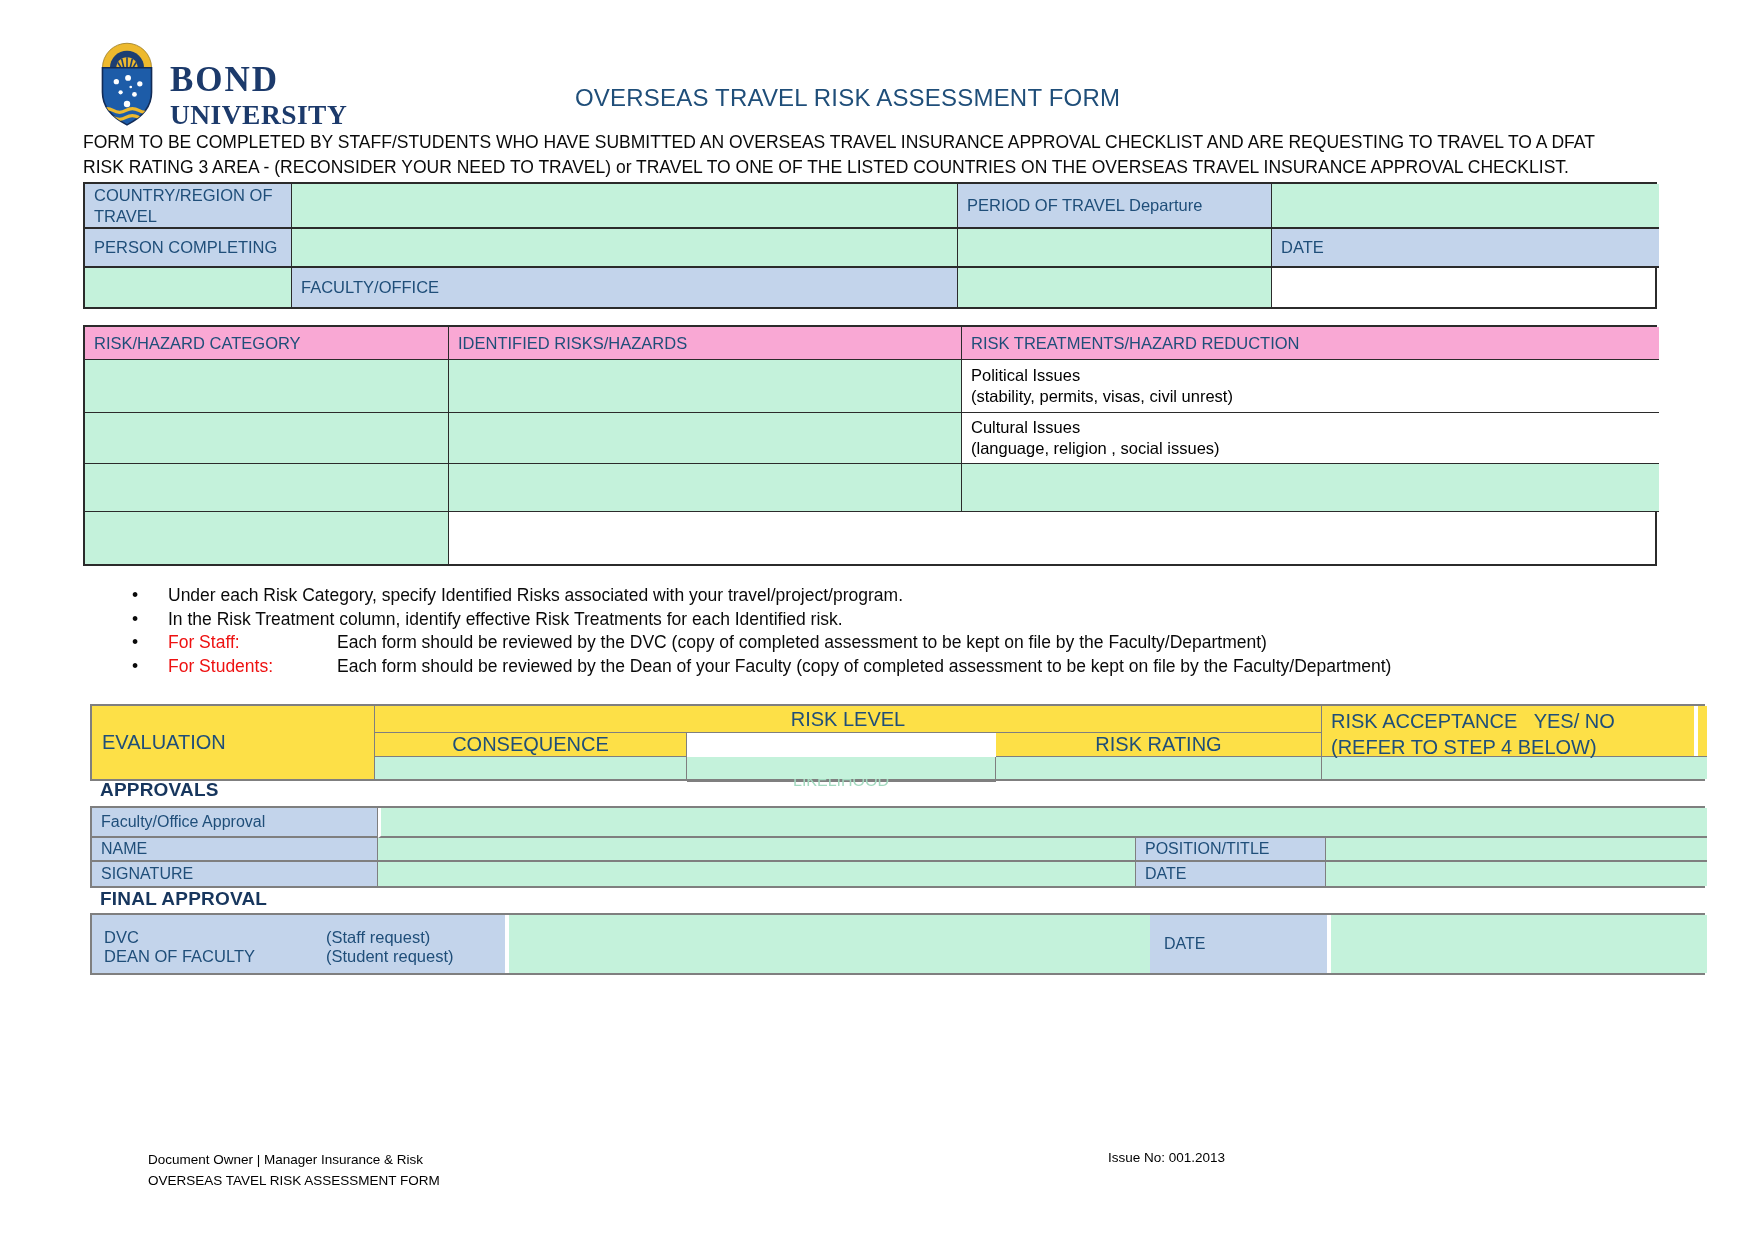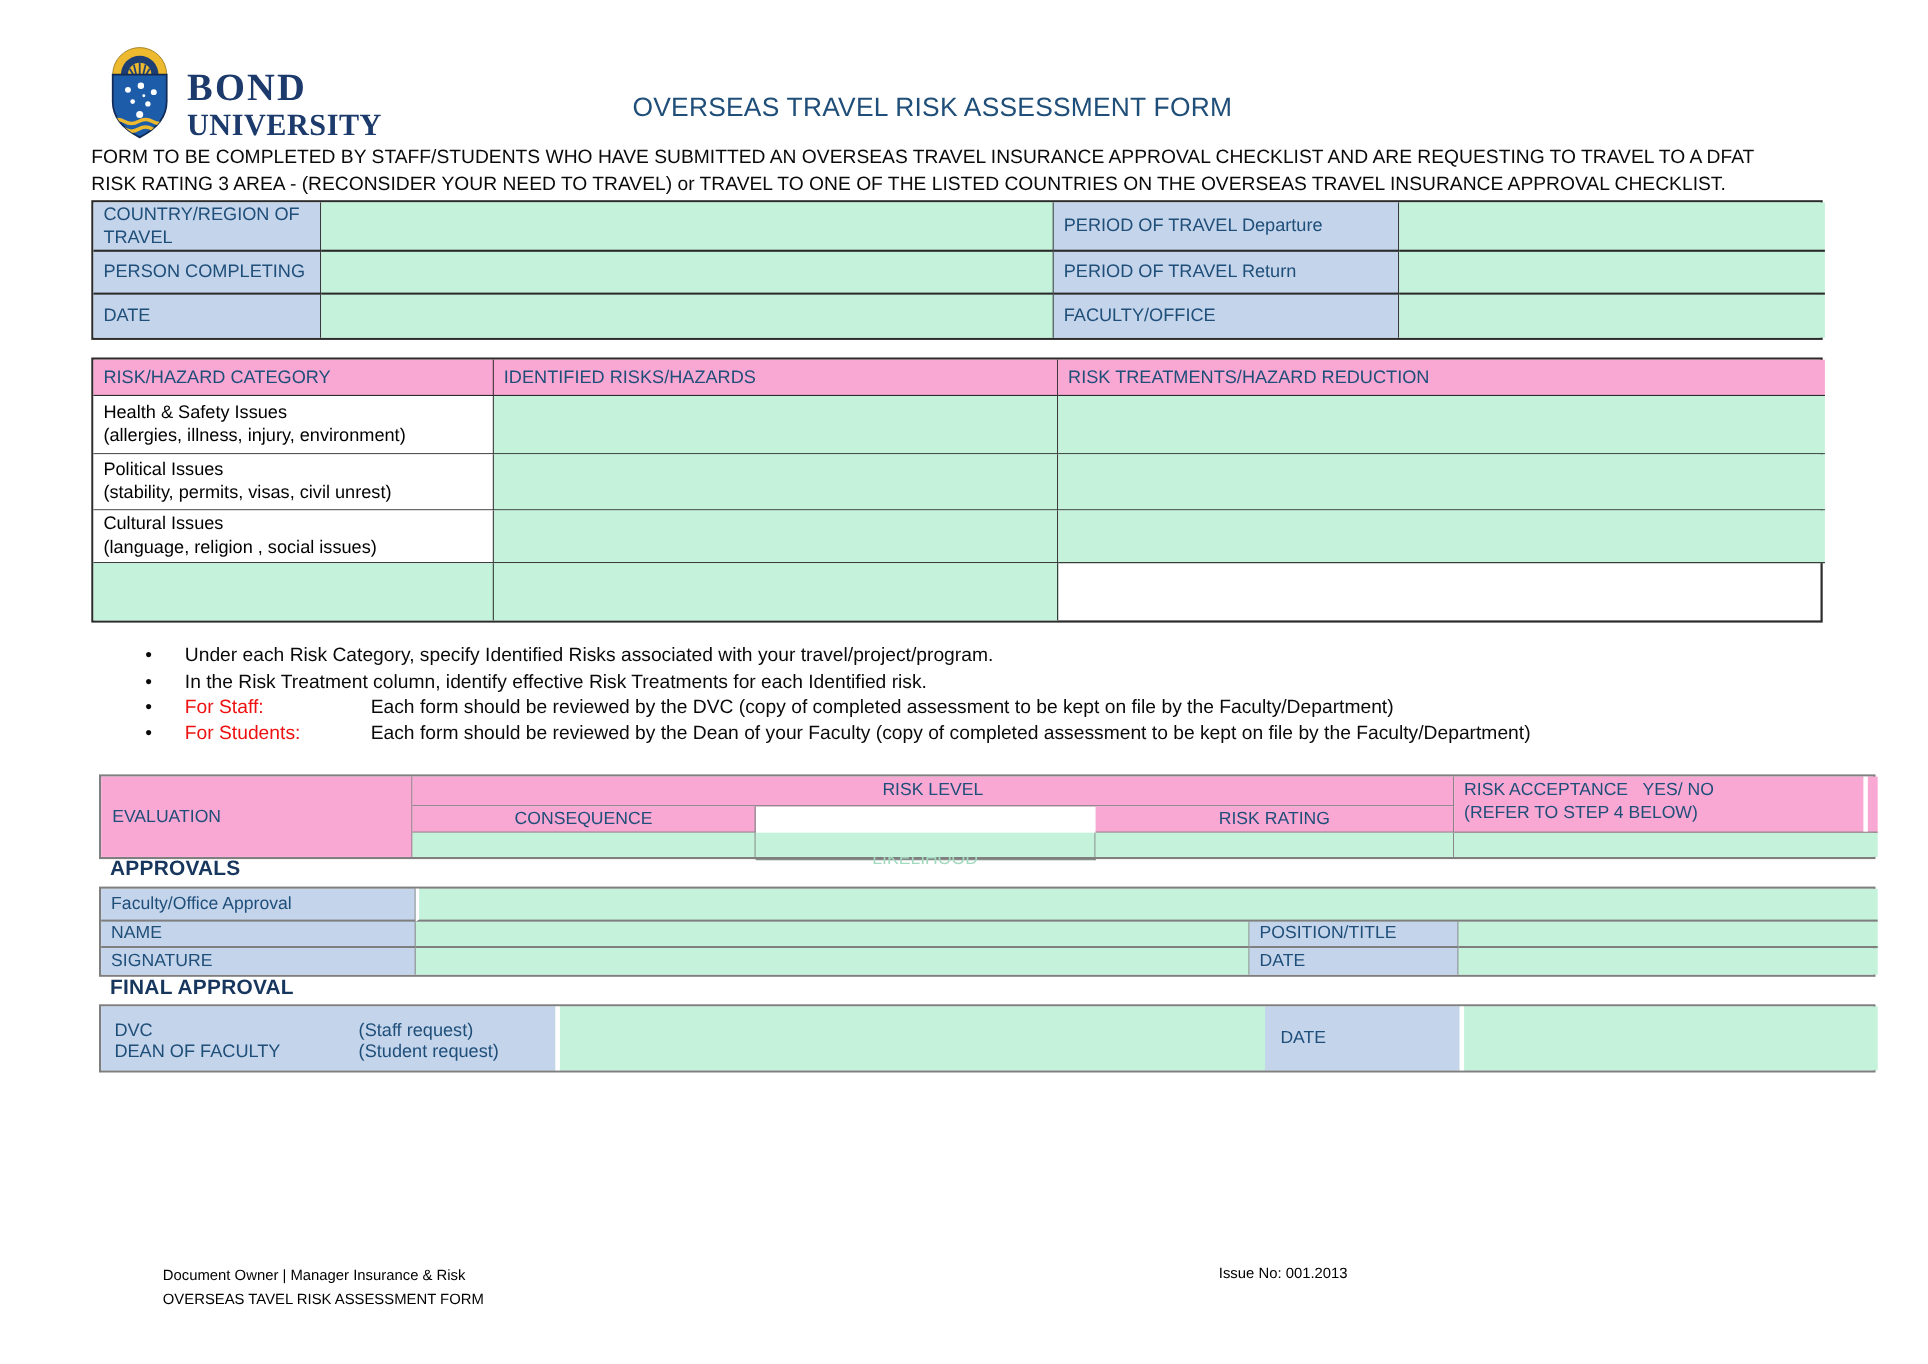--- a/index.html
+++ b/index.html
@@ -45,21 +45,21 @@
   .brow{display:flex;}
   .bmark{width:36px;}
   .bpre{width:169px;color:#EE1111;}
   .btxt{flex:1;}
 
   
   .ev{position:absolute;left:90px;top:704px;width:1615px;display:grid;
       grid-template-columns:283px 312px 309px 326px 385px;grid-template-rows:27px 24px 22px;
       border:2px solid #7f7f7f;box-sizing:border-box;}
   .ev > div{border-right:1px solid #7f7f7f;border-bottom:1px solid #7f7f7f;box-sizing:border-box;}
-  .ev .blue{background:#f9a8d4;color:#1F4E79;font-size:16px;}
+  .ev .blue{background:#fde047;color:#1F4E79;font-size:20px;}
   .ev-label{grid-column:1;grid-row:1/4;display:flex;align-items:center;padding-left:10px;border-bottom:none!important;}
   .ev-rl{grid-column:2/5;grid-row:1;display:flex;align-items:center;justify-content:center;}
   .ev-racc{grid-column:5;grid-row:1/3;padding:2px 9px;line-height:1.32;position:relative;border-right:none!important;}
   .ev-racc::after{content:"";position:absolute;right:9px;top:0;bottom:0;width:4px;background:#fff;}
   .ev-c2{grid-column:2;grid-row:2;display:flex;align-items:center;justify-content:center;}
   .ev-c3{grid-column:3;grid-row:2;display:flex;align-items:center;justify-content:center;
          background:#C4F2DB;color:#A3D9BF;font-size:16px;margin-top:48px;}
   .ev-c4{grid-column:4;grid-row:2;display:flex;align-items:center;justify-content:center;}
   .ev-i2{grid-column:2;grid-row:3;border-bottom:none!important;}
   .ev-i3{grid-column:3;grid-row:3;border-bottom:none!important;}
@@ -139,38 +139,33 @@
 </div>
 
 <div class="t1">
   <div class="lbl">COUNTRY/REGION OF TRAVEL</div>
   <div class="inp"></div>
   <div class="lbl">PERIOD OF TRAVEL Departure</div>
   <div class="inp"></div>
 
   <div class="lbl">PERSON COMPLETING</div>
   <div class="inp"></div>
-  <div class="lbl">PERIOD OF TRAVEL Return</div>
   <div class="inp"></div>
 
   <div class="lbl">DATE</div>
   <div class="inp"></div>
   <div class="lbl">FACULTY/OFFICE</div>
   <div class="inp"></div>
 </div>
 
 <div class="t2">
   <div class="hdr">RISK/HAZARD CATEGORY</div>
   <div class="hdr">IDENTIFIED RISKS/HAZARDS</div>
   <div class="hdr">RISK TREATMENTS/HAZARD REDUCTION</div>
 
-  <div class="cat">
-    <span>Health &amp; Safety Issues</span>
-    <span>(allergies, illness, injury, environment)</span>
-  </div>
   <div class="inp"></div>
   <div class="inp"></div>
 
   <div class="cat">
     <span>Political Issues</span>
     <span>(stability, permits, visas, civil unrest)</span>
   </div>
   <div class="inp"></div>
   <div class="inp"></div>
 

